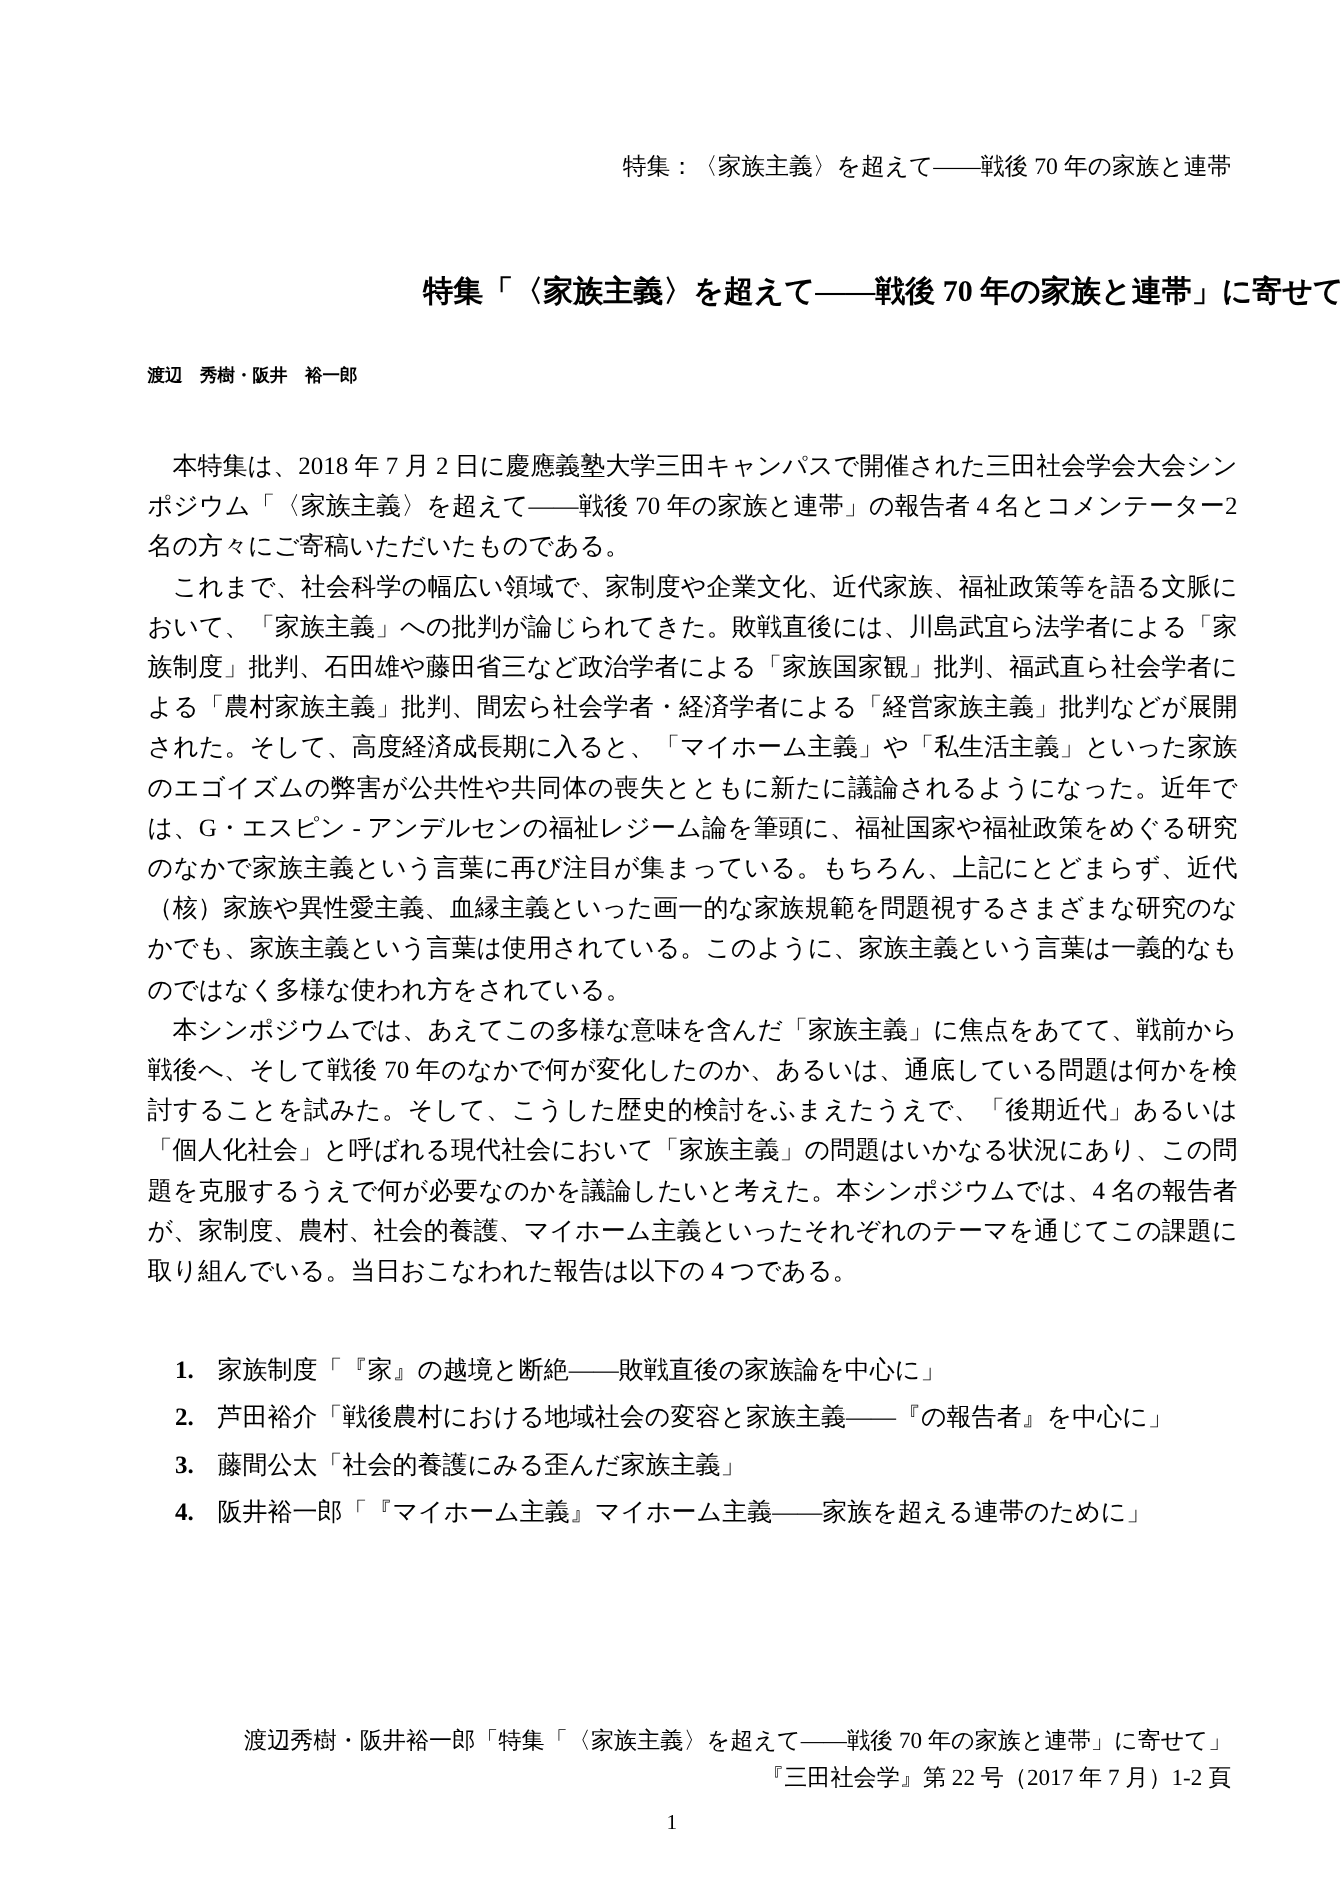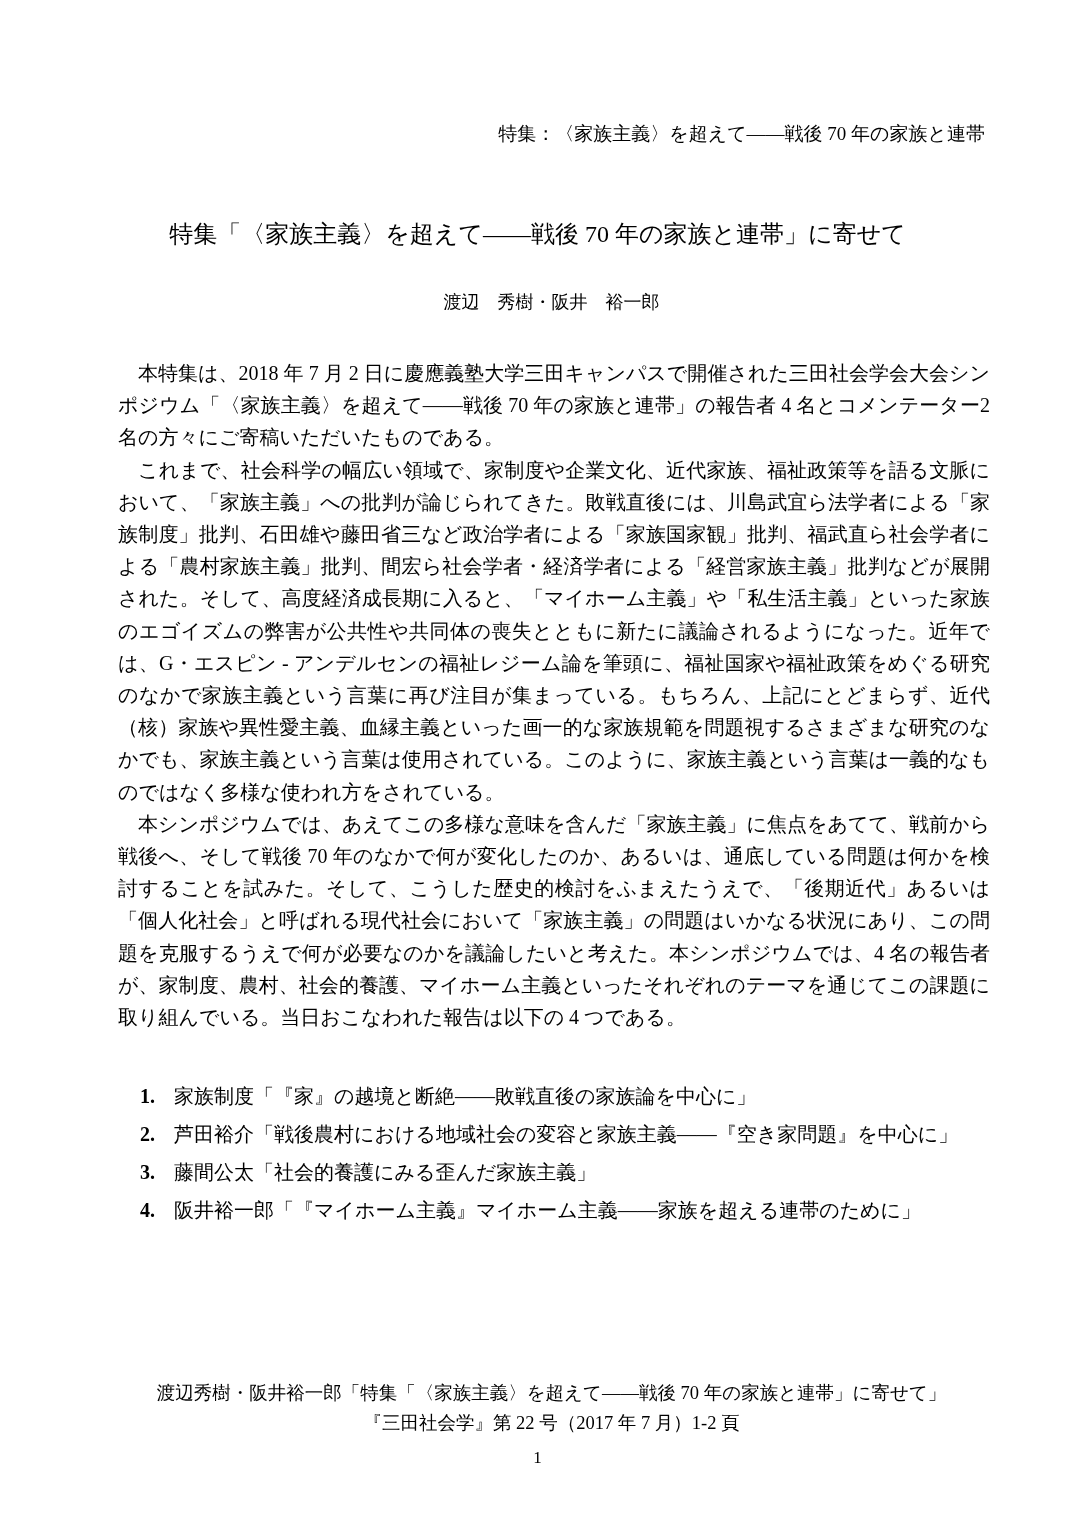--- a/index.html
+++ b/index.html
@@ -25,34 +25,35 @@
     text-align: right;
     font-size: 19px;
     line-height: 24px;
     white-space: nowrap;
   }
   .article-title {
     position: absolute;
     top: 203px;
     left: 0;
     width: 100%;
-    text-align: center;
+    text-align: right;
     font-size: 24px;
     line-height: 30px;
-    font-weight: normal;
+    font-weight: bold;
     margin: 0;
   }
   .authors {
     position: absolute;
     top: 272px;
     left: 118px;
     right: 90px;
-    text-align: center;
-    font-size: 18px;
+    text-align: left;
+    font-size: 14px;
     line-height: 28px;
+    font-weight: bold;
   }
   .body-col {
     position: absolute;
     top: 341px;
     left: 118px;
     width: 872px;
     font-size: 20px;
     line-height: 32.2px;
     text-align: justify;
   }
@@ -77,21 +78,21 @@
   .report-text {
     flex: 1 1 auto;
   }
   .footer-cite {
     position: absolute;
     top: 1362px;
     left: 118px;
     right: 90px;
     font-size: 18.5px;
     line-height: 30px;
-    text-align: center;
+    text-align: right;
   }
   .page-number {
     position: absolute;
     top: 1432px;
     left: 0;
     width: 100%;
     text-align: center;
     font-size: 17px;
   }
 </style>
@@ -117,21 +118,21 @@
 
     <div class="report-list">
 
       <div class="report-item">
         <span class="report-num">1.</span>
         <span class="report-text">家族制度「『家』の越境と断絶——敗戦直後の家族論を中心に」</span>
       </div>
 
       <div class="report-item">
         <span class="report-num">2.</span>
-        <span class="report-text">芦田裕介「戦後農村における地域社会の変容と家族主義——『空き家問題』を中心に」</span>
+        <span class="report-text">芦田裕介「戦後農村における地域社会の変容と家族主義——『の報告者』を中心に」</span>
       </div>
 
       <div class="report-item">
         <span class="report-num">3.</span>
         <span class="report-text">藤間公太「社会的養護にみる歪んだ家族主義」</span>
       </div>
 
       <div class="report-item">
         <span class="report-num">4.</span>
         <span class="report-text">阪井裕一郎「『マイホーム主義』マイホーム主義——家族を超える連帯のために」</span>

